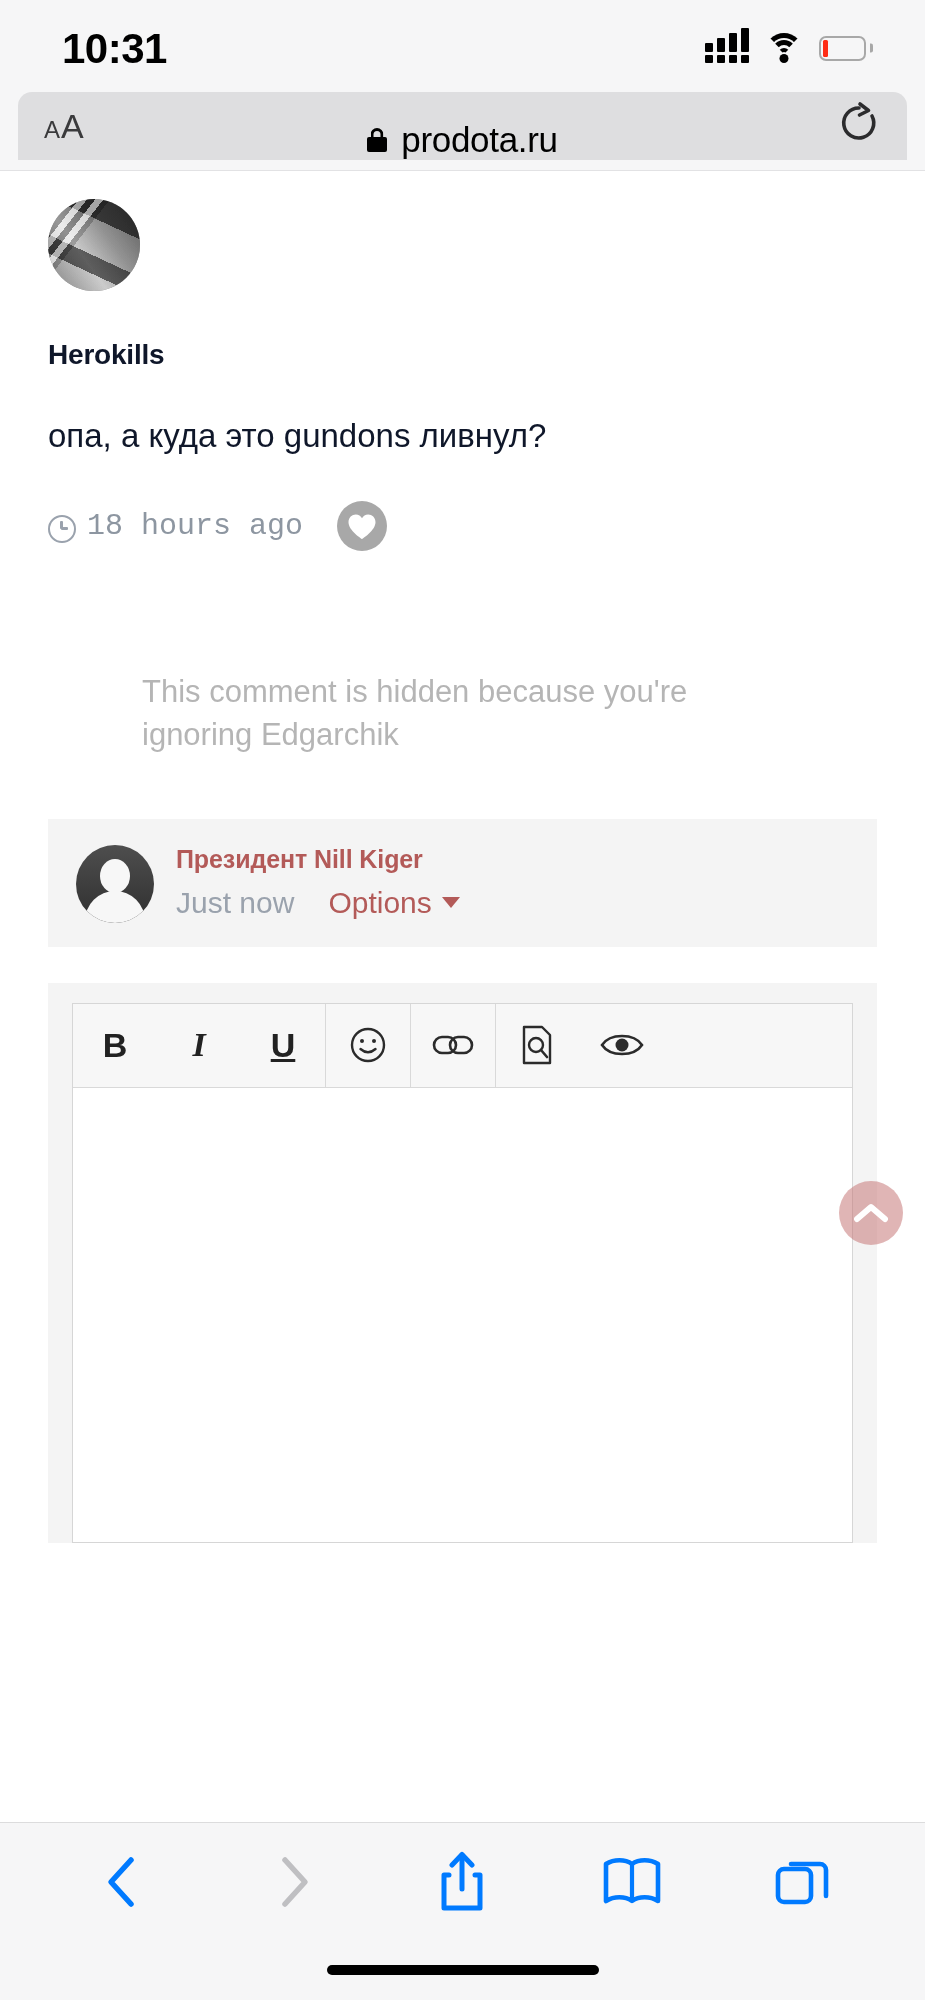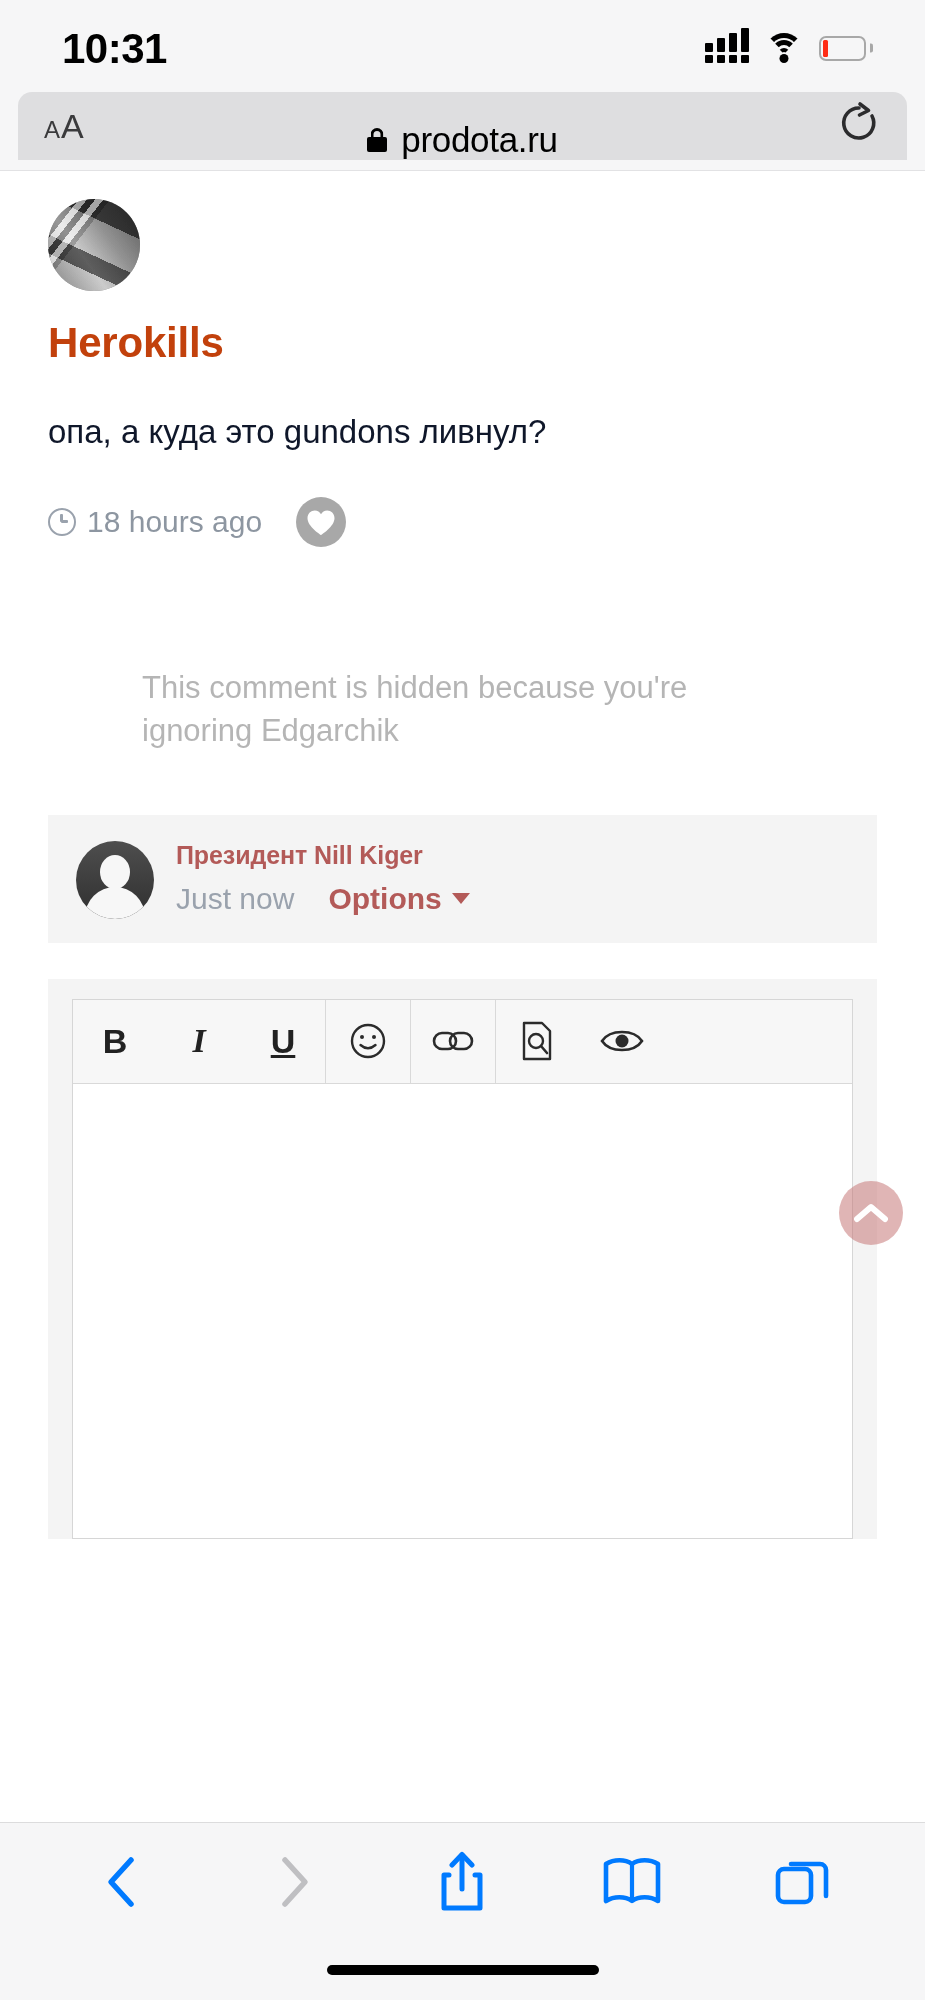--- a/index.html
+++ b/index.html
@@ -127,36 +127,36 @@
   }
   .avatar-main .photo {
     position: absolute; inset: 0;
     background:
       linear-gradient(128deg, rgba(255,255,255,.55) 0 14%, rgba(0,0,0,.22) 14% 19%, rgba(255,255,255,.48) 19% 24%, rgba(0,0,0,.25) 24% 29%, rgba(255,255,255,.5) 29% 34%, rgba(0,0,0,.2) 34% 38%, transparent 38%),
       linear-gradient(205deg, rgba(40,40,40,.75) 0 30%, rgba(150,150,150,.2) 30% 58%, rgba(30,30,30,.6) 58% 72%, rgba(170,170,170,.25) 72% 100%),
       linear-gradient(55deg, #6e6e6e 0%, #c9c9c9 38%, #8f8f8f 62%, #4a4a4a 100%);
     filter: grayscale(1) contrast(1.15);
   }
   .username-main {
-    font-size: 42px; font-weight: bold;
-    color: #c2410c;
-    margin-top: 28px;
+    font-size: 28px; font-weight: bold;
+    color: #0f172a;
+    margin-top: 48px;
     letter-spacing: -0.2px;
   }
   .comment-text {
     font-size: 33px; color: #0f172a;
     margin-top: 42px; line-height: 1.4;
   }
   .meta-row {
     display: flex; align-items: center; gap: 34px;
     margin-top: 42px;
   }
   .meta-time {
-    display: flex; align-items: center; gap: 11px;
-    font-size: 30px; color: #8d96a1;
+    display: flex; align-items: flex-end; gap: 11px;
+    font-size: 30px; color: #8d96a1; font-family: Liberation Mono, monospace;
   }
   .clock-icon {
     width: 28px; height: 28px; border: 2.5px solid #9aa2ad;
     border-radius: 50%; position: relative; flex: 0 0 auto;
   }
   .clock-icon::before, .clock-icon::after {
     content: ""; position: absolute; background: #9aa2ad;
     border-radius: 1px;
   }
   .clock-icon::before { width: 2.5px; height: 8px; left: 10px; top: 4px; }
@@ -202,21 +202,21 @@
     font-size: 25px; font-weight: bold; color: #b35a58;
     letter-spacing: -0.1px;
   }
   .reply-text {
     font-size: 31px; color: #333; line-height: 1.42; margin-top: 6px;
   }
   .reply-meta { display: flex; align-items: flex-start; gap: 34px; margin-top: 12px; }
   .reply-time { font-size: 30px; color: #9aa2ad; }
   .reply-options {
     font-size: 30px; color: #b35a58;
-    display: flex; align-items: center; gap: 10px; font-weight: bold;
+    display: flex; align-items: center; gap: 10px;
   }
   .caret-down {
     width: 0; height: 0; border-left: 9px solid transparent;
     border-right: 9px solid transparent; border-top: 11px solid #b35a58;
   }
 
   
   .editor-outer {
     margin: 36px 48px 0 48px;
     background: #f4f4f4;

